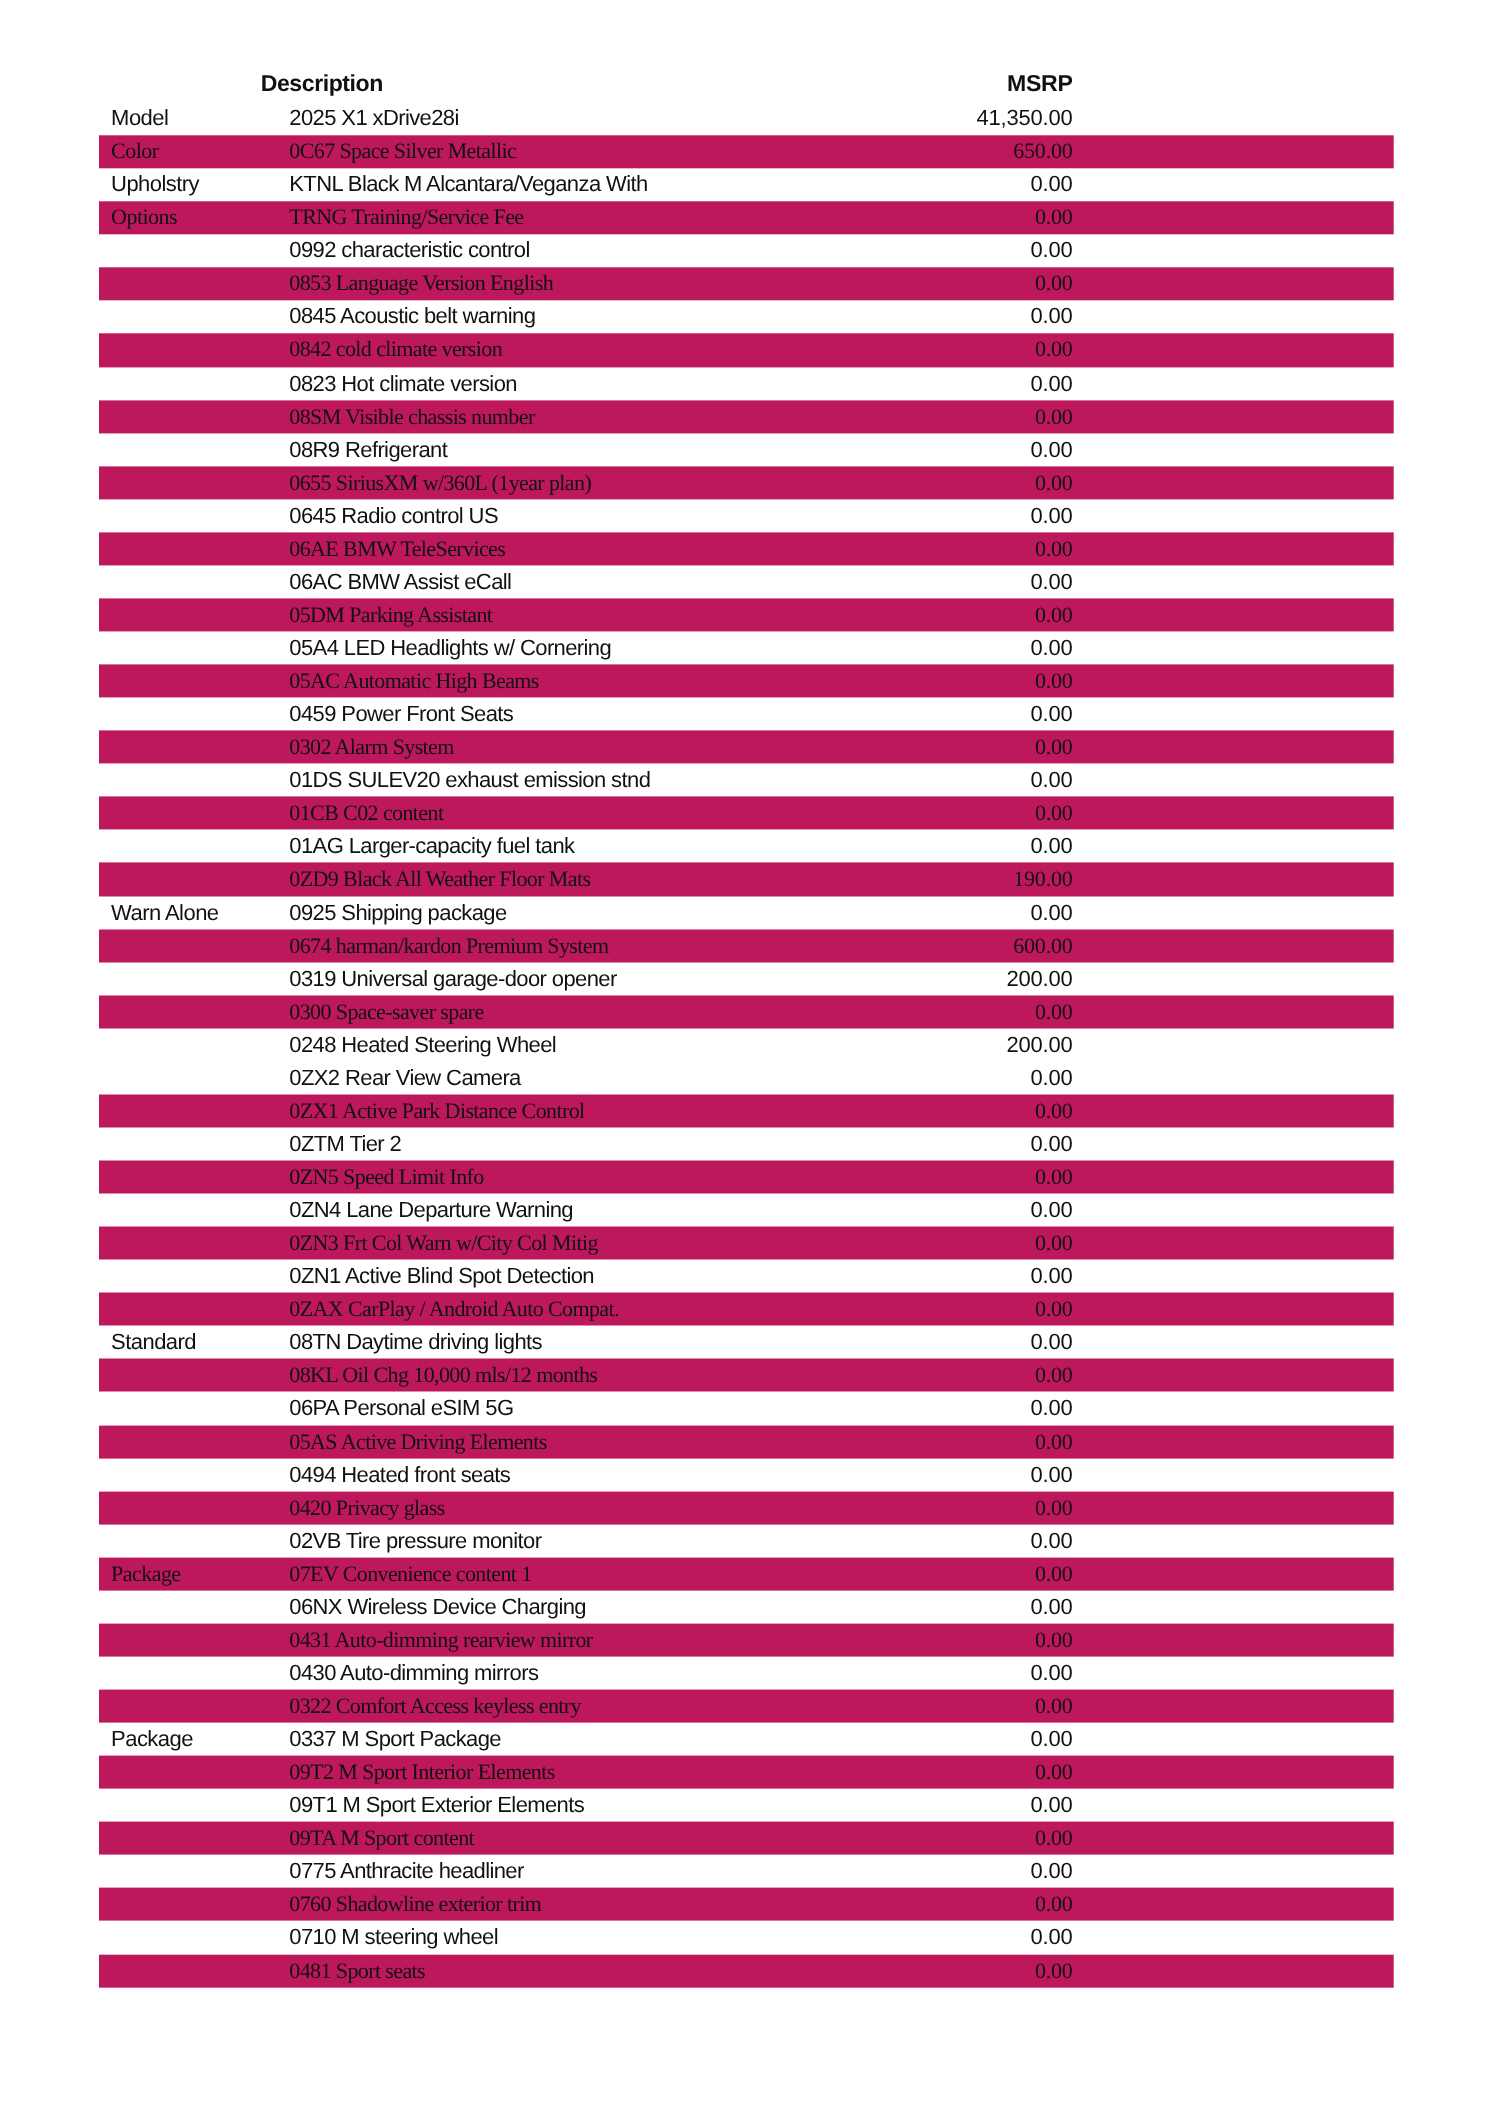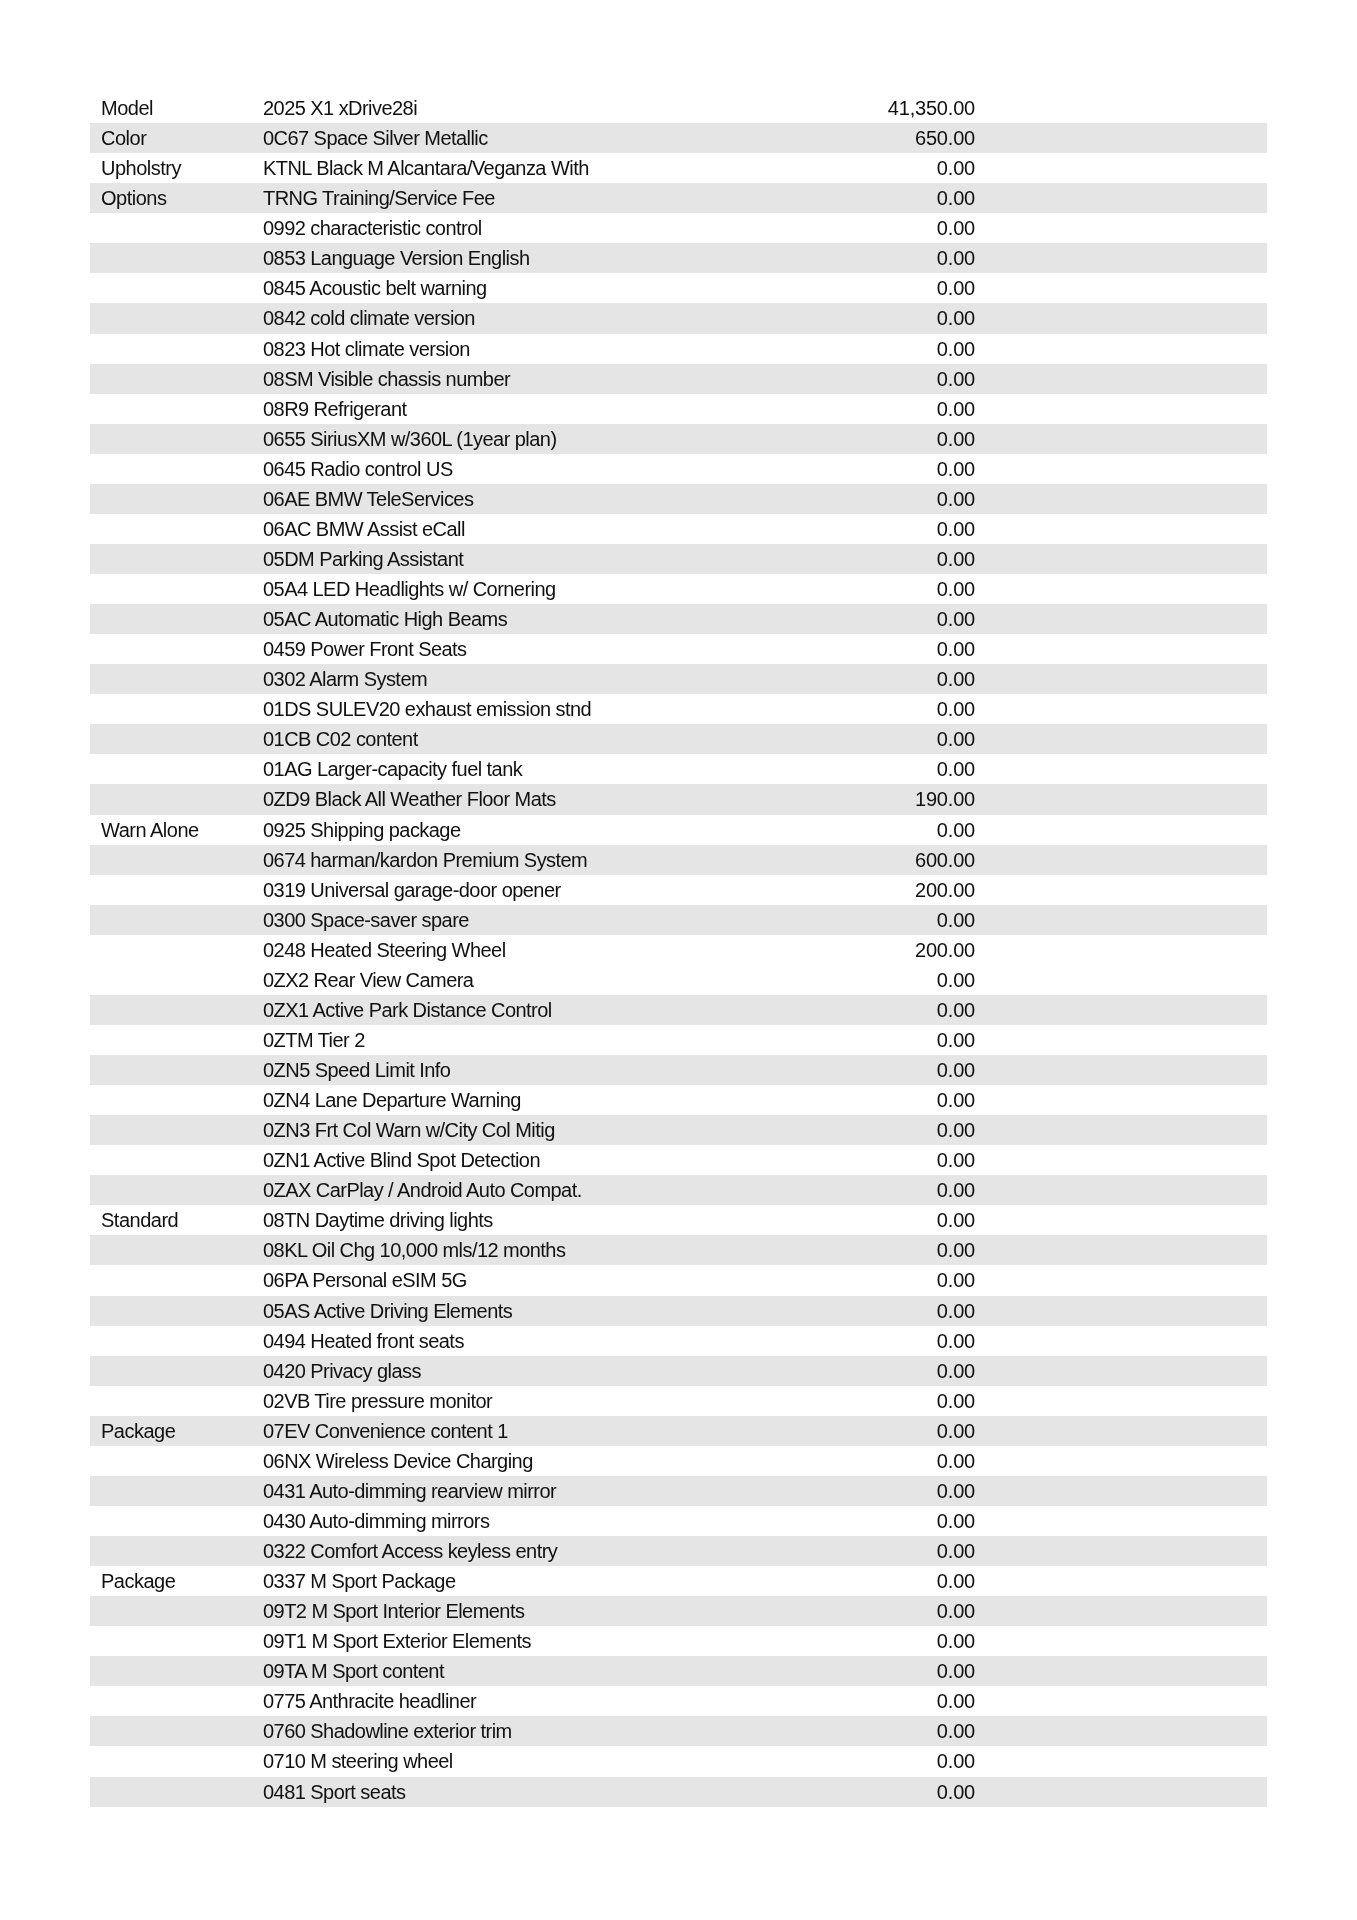--- a/index.html
+++ b/index.html
@@ -5,29 +5,33 @@
   html, body { margin: 0; padding: 0; background: #ffffff; }
   body { width: 1357px; height: 1920px; position: relative; overflow: hidden;
          font-family: "Liberation Sans", sans-serif; color: #111111; }
   .sheet { position: absolute; left: 0; top: 0; width: 1357px; height: 1920px; }
   .header { position: absolute; top: 62px; left: 90px; width: 1177px; height: 30px;
             font-weight: bold; font-size: 21px; line-height: 30px; }
   .header .h-desc { position: absolute; left: 147px; letter-spacing: -0.4px; }
   .header .h-msrp { position: absolute; right: 292px; text-align: right; letter-spacing: -0.3px; }
   .rows { position: absolute; top: 93px; left: 90px; width: 1177px; }
   .row { position: relative; height: 30.07px; line-height: 30.07px; font-size: 20px; }
-  .row.shaded { background: #e5e5e5; }
+  .row.shaded { background: #be185d; font-family: Liberation Serif, serif; }
   .row .cat { position: absolute; left: 11px; letter-spacing: -0.5px; }
   .row .desc { position: absolute; left: 147px; letter-spacing: -0.55px; white-space: nowrap; margin-left: 26px; }
   .row .msrp { position: absolute; right: 292px; text-align: left; letter-spacing: -0.2px; }
 </style>
 </head>
 <body>
 
 <div class="sheet">
+  <div class="header">
+    <span class="h-desc">Description</span>
+    <span class="h-msrp">MSRP</span>
+  </div>
   <div class="rows" id="rows">
       <div class="row">
         <span class="cat">Model</span>
         <span class="desc">2025 X1 xDrive28i</span>
         <span class="msrp">41,350.00</span>
       </div>
       <div class="row shaded">
         <span class="cat">Color</span>
         <span class="desc">0C67 Space Silver Metallic</span>
         <span class="msrp">650.00</span>

